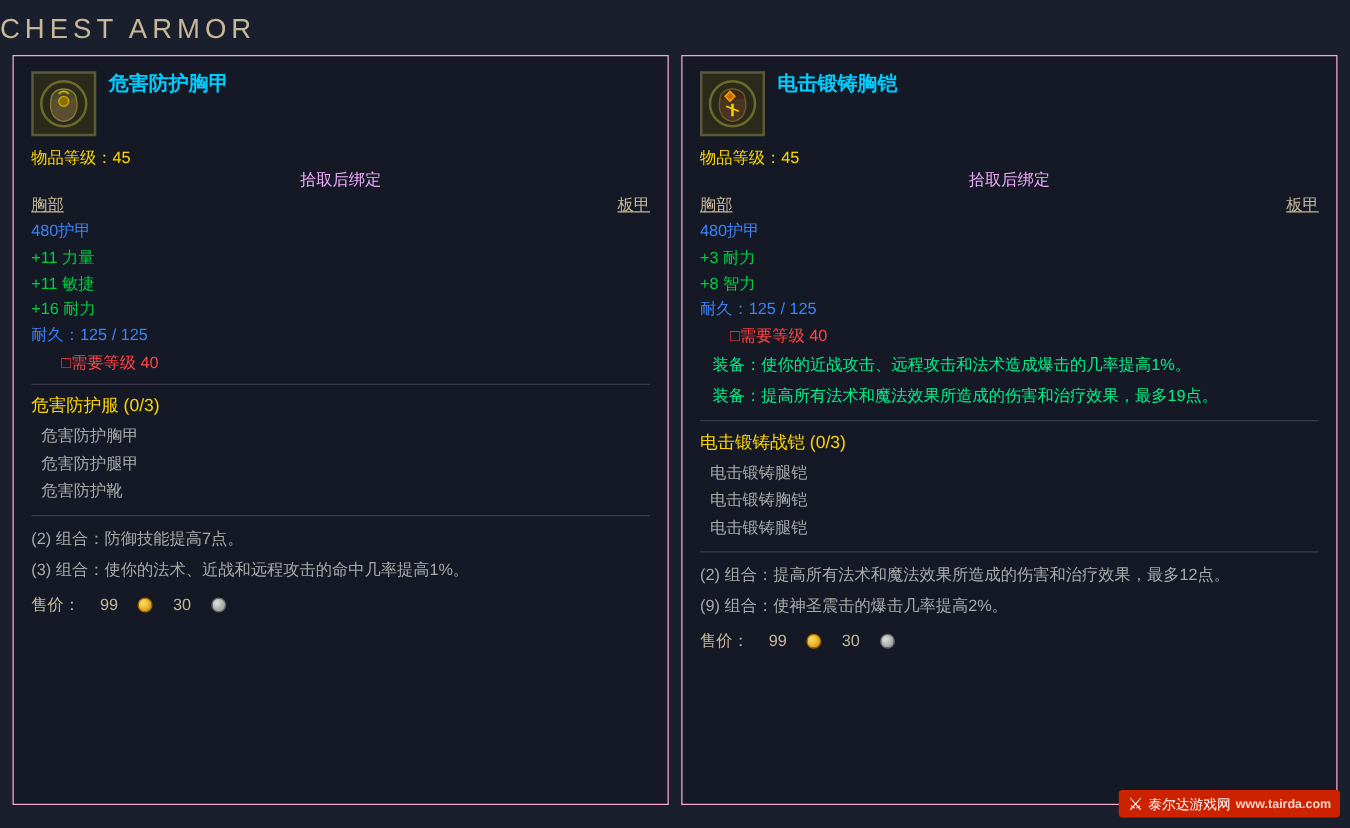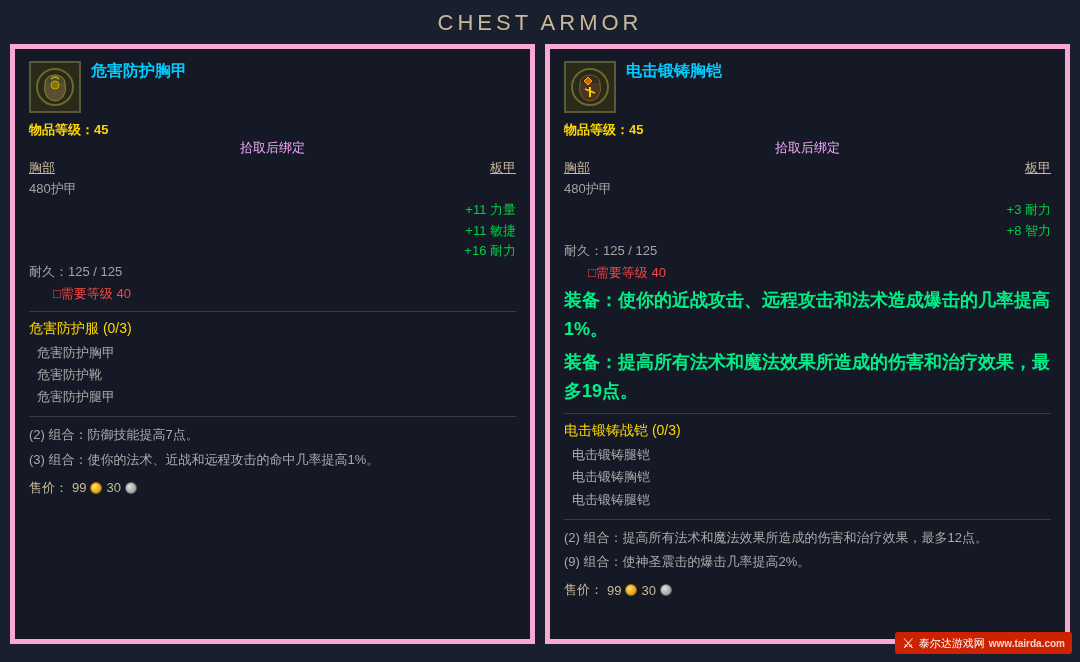--- a/index.html
+++ b/index.html
@@ -7,39 +7,38 @@
       width: 1080px;
       height: 662px;
       background: #1a1f2e;
       font-family: 'SimHei', 'Microsoft YaHei', sans-serif;
       color: #c8b89a;
       overflow: hidden;
       position: relative;
     }
 
     .page-title {
-      text-align: center;
       padding: 10px 0 8px;
       font-size: 22px;
       letter-spacing: 4px;
       color: #c8b89a;
       font-weight: normal;
     }
 
     .content-area {
       display: flex;
       gap: 0;
       padding: 0 10px;
       height: calc(100% - 50px);
     }
 
     .item-panel {
       flex: 1;
       background: rgba(20, 25, 35, 0.85);
-      border: 5px solid #f9a8d4;
+      border: 1px solid #f9a8d4;
       padding: 12px 14px;
       position: relative;
       max-height: 600px;
       overflow: hidden;
     }
 
     .item-panel + .item-panel {
       margin-left: 10px;
     }
 
@@ -73,47 +72,46 @@
       font-weight: bold;
     }
 
     .item-level {
       font-size: 13px;
       color: #c8b89a;
     }
 
     .item-level span {
       color: #ffd700;
-      font-weight: bold;
+      font-weight: normal;
     }
 
     .item-bind {
       font-size: 13px;
       color: #f0abfc;
       text-align: center;
     }
 
     .item-slot-row {
       display: flex;
       justify-content: space-between;
       font-size: 13px;
       color: #c8b89a;
       margin: 2px 0;
       text-decoration: underline;
     }
 
     .item-stat {
       font-size: 13px;
-      color: #a3a3a3;
+      color: #3b82f6;
       line-height: 1.6;
     }
 
     .item-stat.green {
       color: #00cc44;
-      text-align: right;
     }
 
     .divider {
       border: none;
       border-top: 1px solid #3a3a4a;
       margin: 8px 0;
     }
 
     .set-title {
       font-size: 14px;
@@ -129,34 +127,33 @@
     }
 
     .set-bonus {
       font-size: 13px;
       color: #aaaaaa;
       line-height: 1.6;
       margin-top: 4px;
     }
 
     .equip-text {
-      font-size: 18px;
+      font-size: 13px;
       color: #00ee88;
       line-height: 1.6;
-      margin: 4px 0;
-      font-weight: bold;
+      margin: 4px 10px;
     }
 
     .sell-price {
       font-size: 13px;
       color: #c8b89a;
       margin-top: 8px;
       display: flex;
       align-items: center;
-      gap: 4px;
+      gap: 16px;
     }
 
     .coin-circle {
       width: 12px;
       height: 12px;
       border-radius: 50%;
       display: inline-block;
     }
 
     .coin-circle.gold {
@@ -225,22 +222,22 @@
     <div class="item-stat green">+11 力量</div>
     <div class="item-stat green">+11 敏捷</div>
     <div class="item-stat green">+16 耐力</div>
     <div class="item-stat">耐久：125 / 125</div>
     <div class="req-level">□需要等级 40</div>
 
     <hr class="divider">
 
     <div class="set-title">危害防护服 (0/3)</div>
     <div class="set-item">危害防护胸甲</div>
+    <div class="set-item">危害防护腿甲</div>
     <div class="set-item">危害防护靴</div>
-    <div class="set-item">危害防护腿甲</div>
 
     <hr class="divider">
 
     <div class="set-bonus">(2) 组合：防御技能提高7点。</div>
     <div class="set-bonus">(3) 组合：使你的法术、近战和远程攻击的命中几率提高1%。</div>
 
     <div class="sell-price">
       <span>售价：</span>
       <span>99</span>
       <span class="coin-circle gold"></span>

